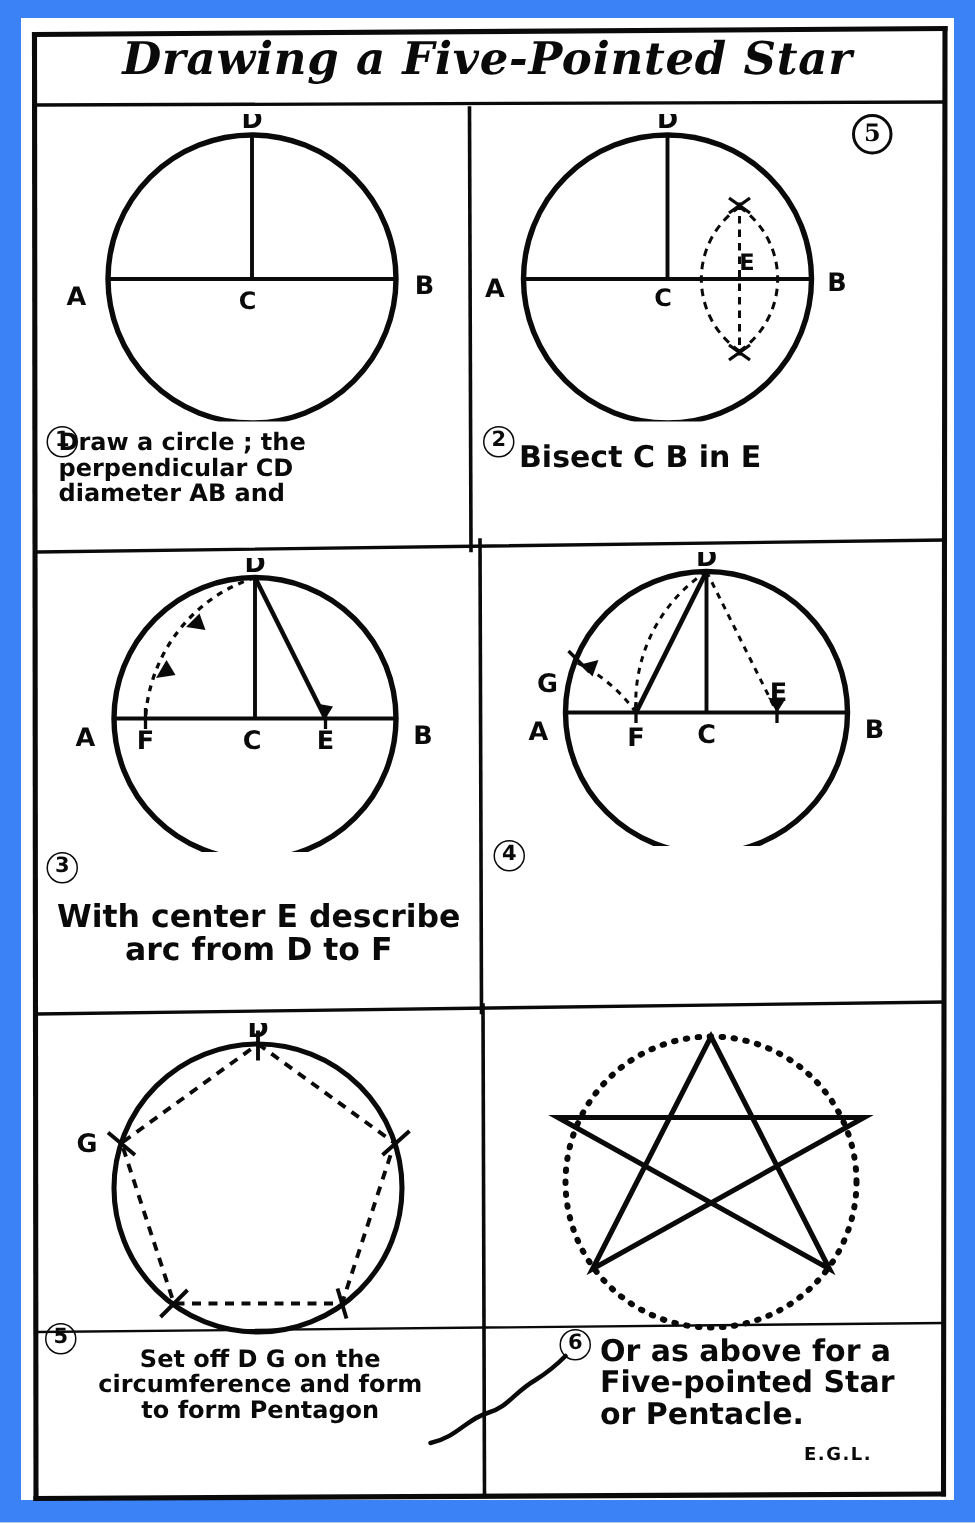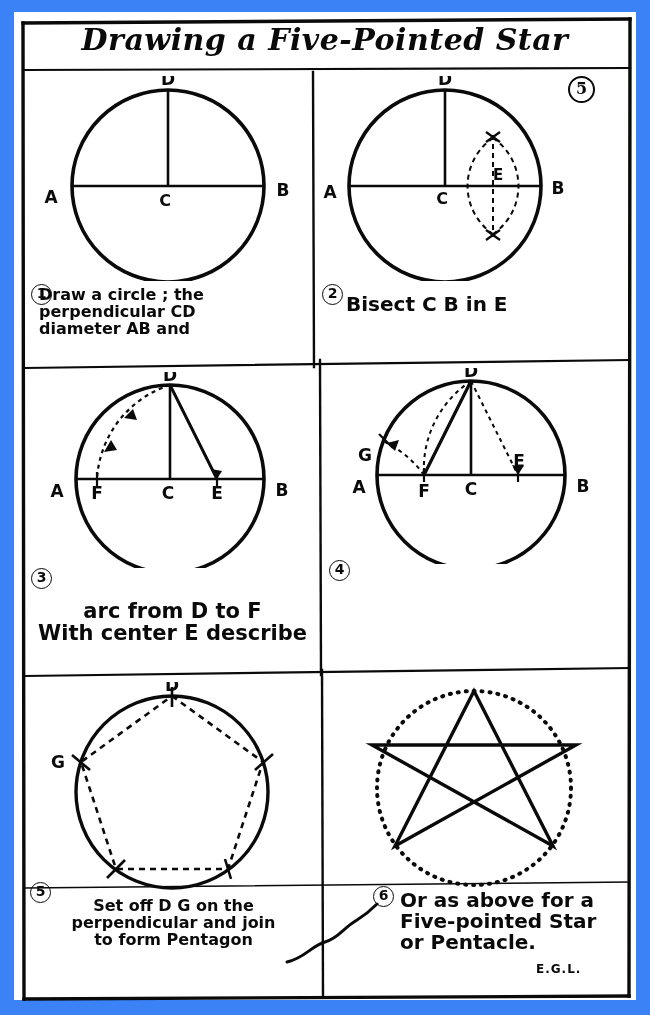--- a/index.html
+++ b/index.html
@@ -206,22 +206,22 @@
       <line x1="192" y1="100" x2="192" y2="114" stroke="#0a0a0a" stroke-width="2.2"></line>
       <text x="145" y="9" font-size="17" text-anchor="middle">D</text>
       <text x="32" y="125" font-size="17" text-anchor="middle">A</text>
       <text x="257" y="124" font-size="17" text-anchor="middle">B</text>
       <text x="72" y="127" font-size="17" text-anchor="middle">F</text>
       <text x="143" y="127" font-size="17" text-anchor="middle">C</text>
       <text x="192" y="127" font-size="17" text-anchor="middle">E</text>
     </svg>
     <div class="step-badge" style="left:6px; top:200px;">3</div>
     <div class="caption cap-3" style="top:232px;">
+      <div class="cap-line">With center  E describe</div>
       <div class="cap-line">arc from  D to F</div>
-      <div class="cap-line">With center  E describe</div>
     </div>
   </div>
 
   <div class="panel" style="left:325px; top:362px; width:300px; height:314px;">
     <svg class="fig" style="top:6px;" width="300" height="196" viewBox="0 0 300 196">
       <circle cx="146" cy="107" r="94" fill="none" stroke="#0a0a0a" stroke-width="3.6"></circle>
       <line x1="52" y1="107" x2="240" y2="107" stroke="#0a0a0a" stroke-width="2.6"></line>
       <line x1="146" y1="107" x2="146" y2="13" stroke="#0a0a0a" stroke-width="2.6"></line>
 
       <line x1="146" y1="13" x2="99" y2="107" stroke="#0a0a0a" stroke-width="3.2"></line>
@@ -259,21 +259,21 @@
         <line x1="200" y1="177" x2="206" y2="197"></line>
         <line x1="82" y1="196" x2="100" y2="178"></line>
         <line x1="47" y1="73" x2="65" y2="88"></line>
       </g>
       <text x="147" y="9" font-size="17" text-anchor="middle">D</text>
       <text x="33" y="86" font-size="17" text-anchor="middle">G</text>
     </svg>
     <div class="step-badge" style="left:5px; top:206px;">5</div>
     <div class="caption cap-5" style="top:222px;">
       <div class="cap-line">Set off  D G  on the</div>
-      <div class="cap-line">perpendicular and join</div>
+      <div class="cap-line">circumference and form</div>
       <div class="cap-line">to form Pentagon</div>
     </div>
   </div>
 
   <div class="panel" style="left:327px; top:670px; width:300px; height:326px;">
     <svg class="fig" style="top:10px;" width="300" height="212" viewBox="0 0 300 212">
       <circle cx="147" cy="108" r="97" fill="none" stroke="#0a0a0a" stroke-width="4" stroke-dasharray="1,7" stroke-linecap="round"></circle>
 
       <polygon points="147,11 226,166 45,65 249,65 68,166" fill="none" stroke="#0a0a0a" stroke-width="3.4" stroke-linejoin="miter"></polygon>
     </svg>

